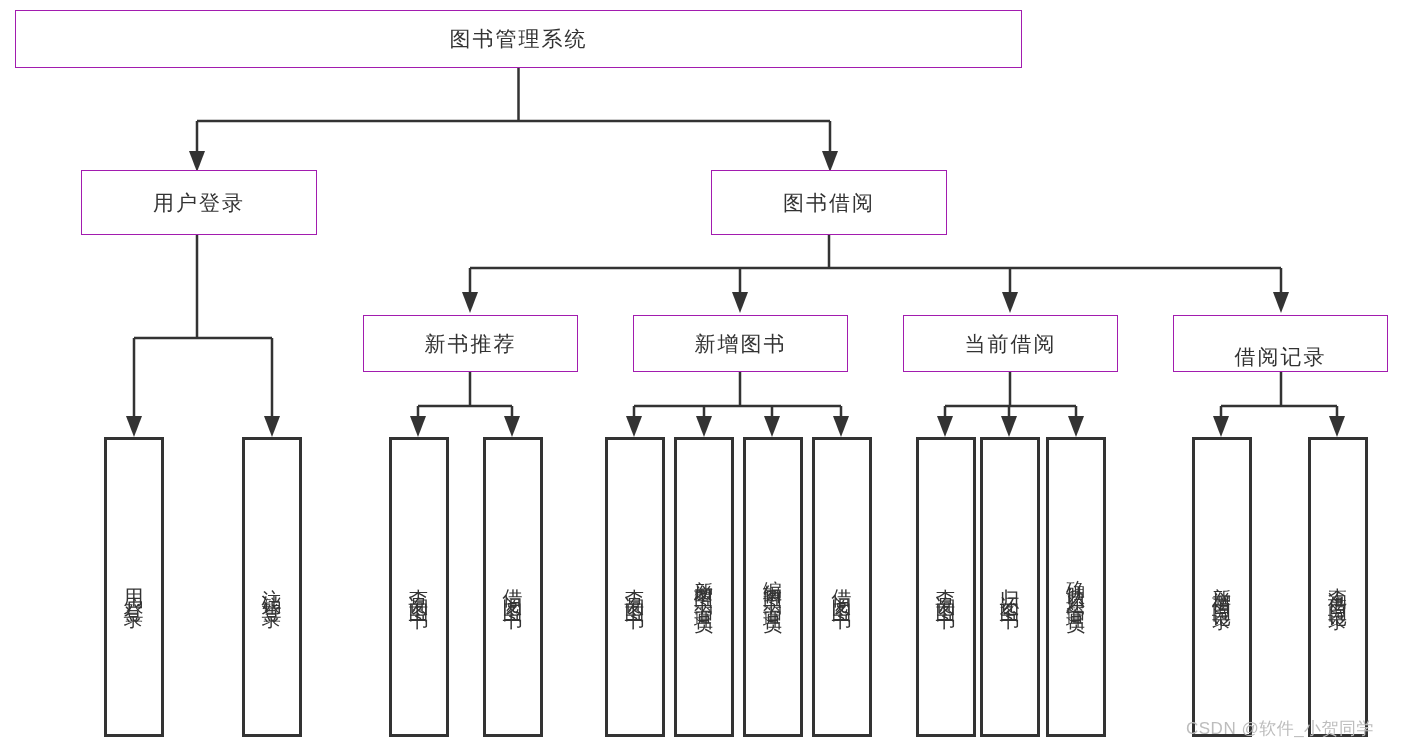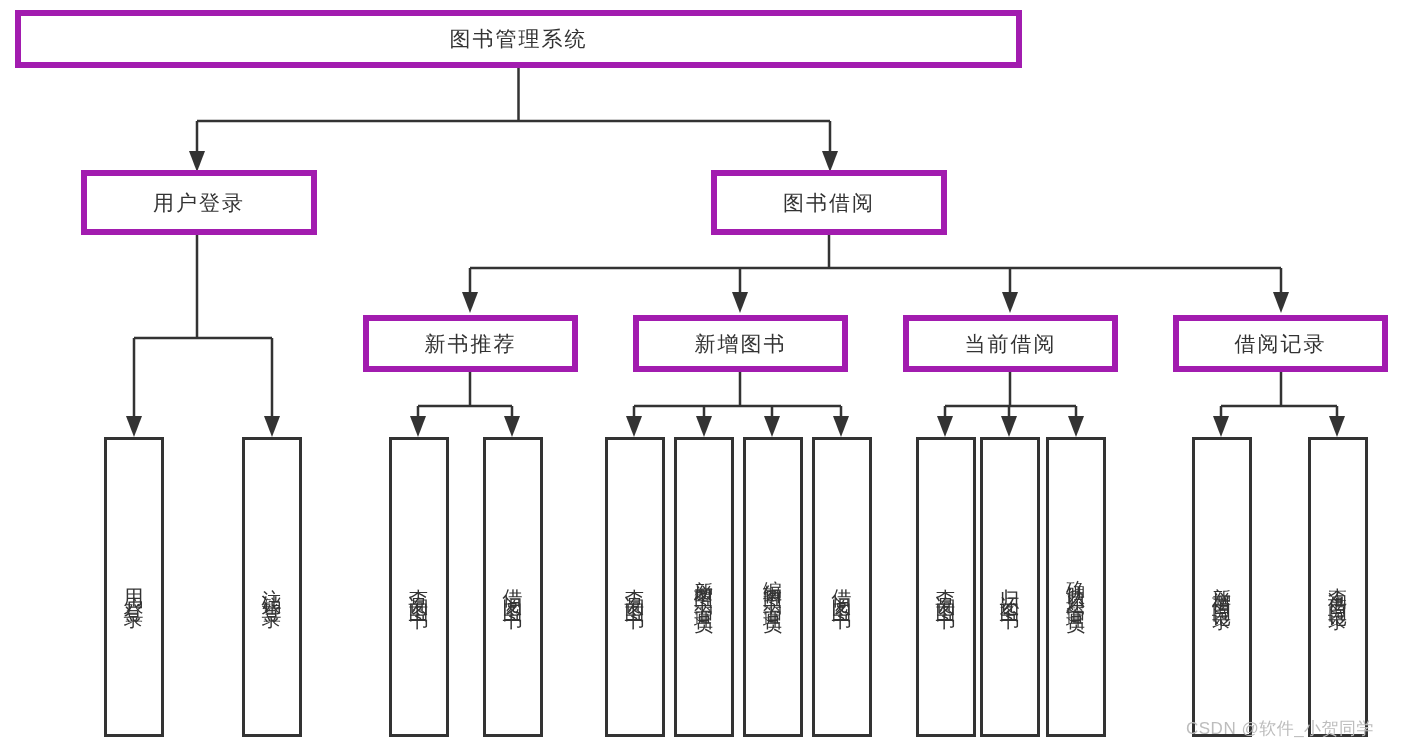--- a/index.html
+++ b/index.html
@@ -19,39 +19,39 @@
     position: absolute;
     left: 0;
     top: 0;
     width: 1405px;
     height: 747px;
     pointer-events: none;
   }
   .box {
     position: absolute;
     box-sizing: border-box;
-    border: 6px solid #a21caf;
+    border: 1px solid #a21caf;
     background: #ffffff;
     display: flex;
     align-items: center;
     justify-content: center;
     color: #333333;
   }
   .hlabel {
     font-size: 21px;
     letter-spacing: 2px;
     white-space: nowrap;
   }
   .box.root  { left: 15px;  top: 10px;  width: 1007px; height: 58px; }
   .box.lvl2a { left: 81px;  top: 170px; width: 236px;  height: 65px; }
   .box.lvl2b { left: 711px; top: 170px; width: 236px;  height: 65px; }
   .box.lvl3a { left: 363px;  top: 315px; width: 215px; height: 57px; font-family: Liberation Mono, monospace; }
   .box.lvl3b { left: 633px;  top: 315px; width: 215px; height: 57px; }
   .box.lvl3c { left: 903px;  top: 315px; width: 215px; height: 57px; }
-  .box.lvl3d { left: 1173px; top: 315px; width: 215px; height: 57px; }
+  .box.lvl3d { left: 1173px; top: 315px; width: 215px; height: 57px; align-items: flex-end; }
   .vbox {
     position: absolute;
     top: 437px;
     height: 300px;
     width: 60px;
     box-sizing: border-box;
     border: 3px solid #333333;
     background: #ffffff;
     display: flex;
     align-items: center;

